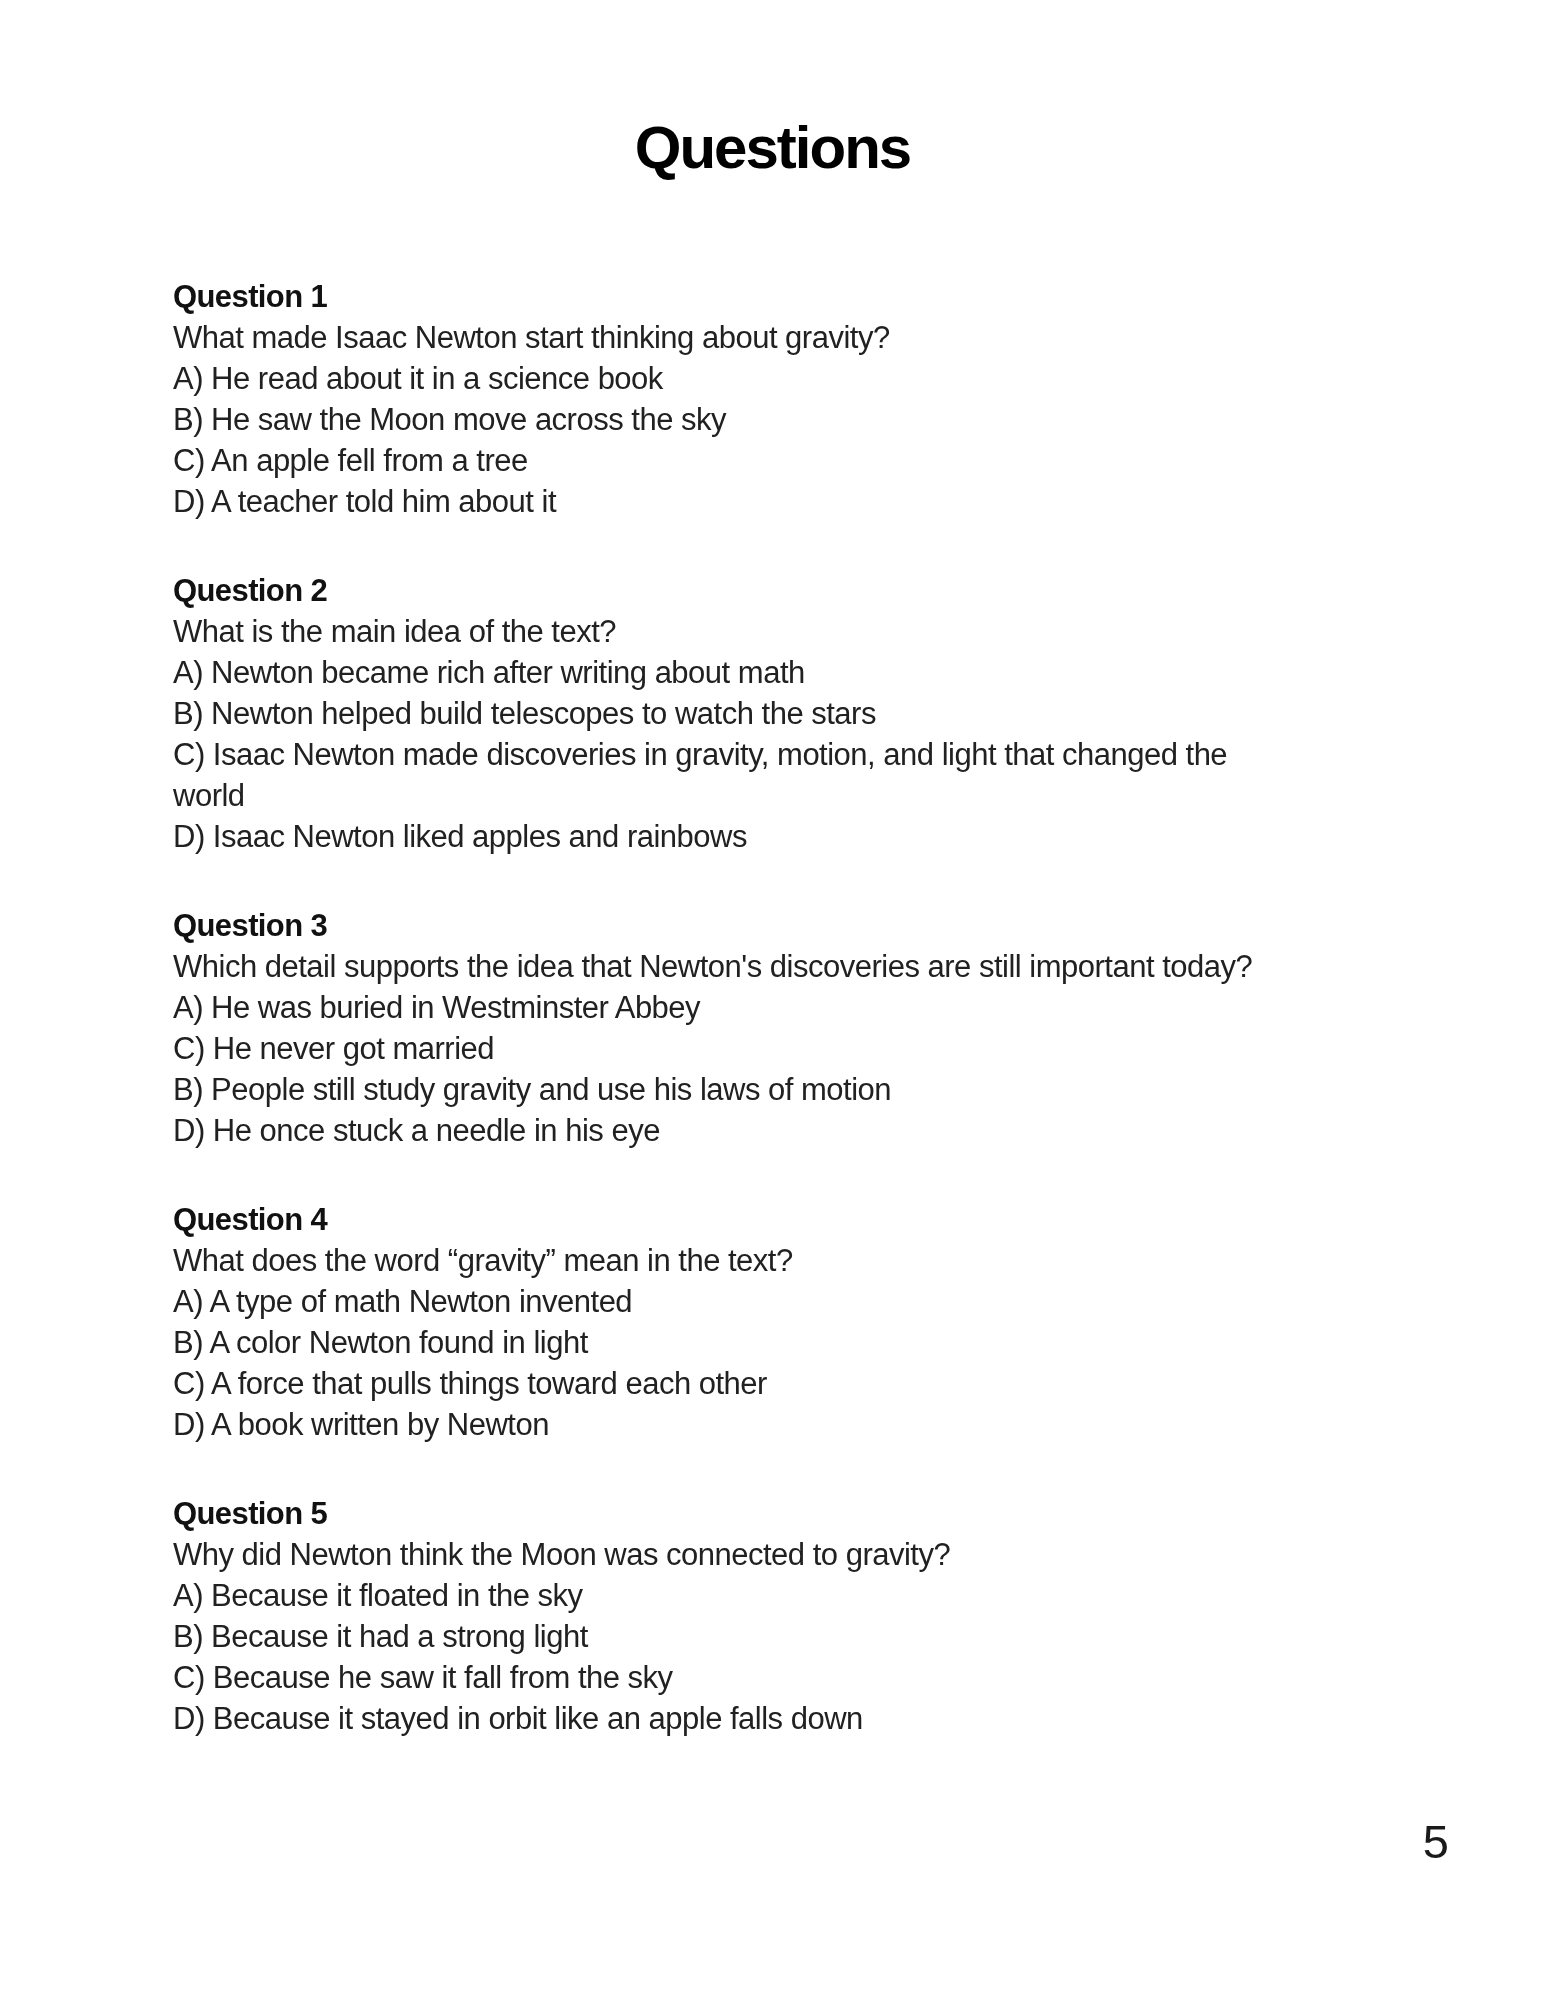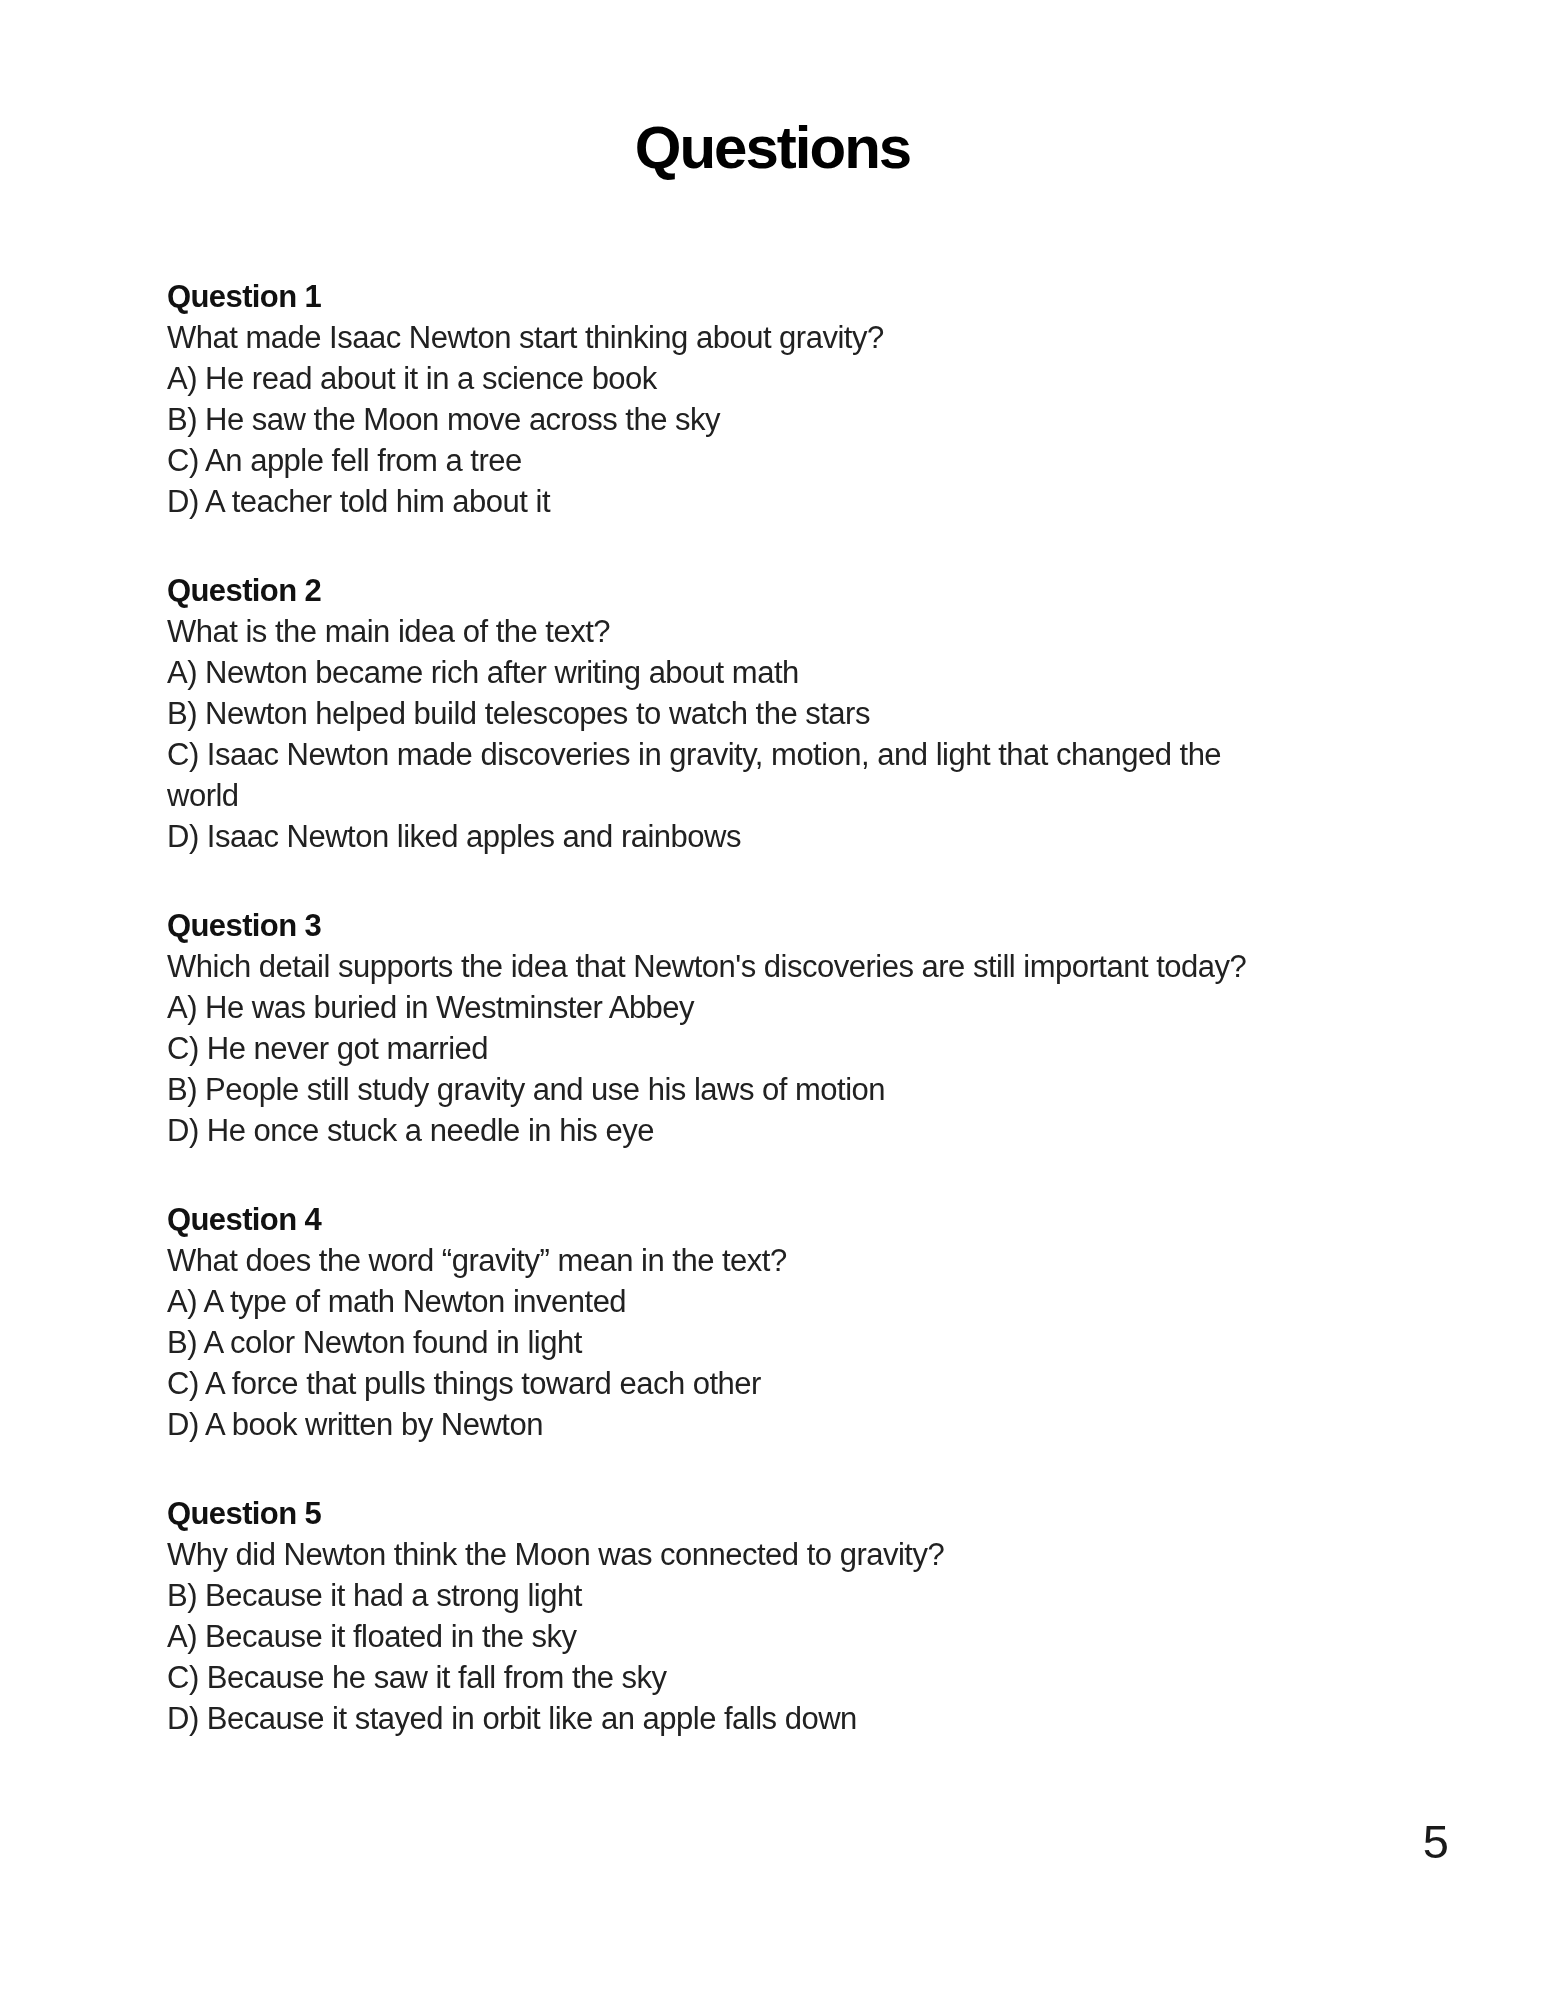--- a/index.html
+++ b/index.html
@@ -28,21 +28,21 @@
     letter-spacing: -2px;
     color: #000000;
   }
   .questions {
     position: absolute;
     top: 276px;
     left: 155px;
     width: 1290px;
   }
   .question-block {
-    margin: 0 0 48px 12px;
+    margin: 0 0 48px 18px;
   }
   .question-heading {
     font-size: 31px;
     line-height: 41px;
     font-weight: 700;
     letter-spacing: -0.6px;
     color: #111111;
   }
   .question-prompt,
   .question-option {
@@ -100,21 +100,21 @@
         <div class="question-heading">Question 4</div>
         <div class="question-prompt">What does the word “gravity” mean in the text?</div>
         <div class="question-option">A) A type of math Newton invented</div>
         <div class="question-option">B) A color Newton found in light</div>
         <div class="question-option">C) A force that pulls things toward each other</div>
         <div class="question-option">D) A book written by Newton</div>
       </div>
       <div class="question-block">
         <div class="question-heading">Question 5</div>
         <div class="question-prompt">Why did Newton think the Moon was connected to gravity?</div>
+        <div class="question-option">A) Because it floated in the sky</div>
         <div class="question-option">B) Because it had a strong light</div>
-        <div class="question-option">A) Because it floated in the sky</div>
         <div class="question-option">C) Because he saw it fall from the sky</div>
         <div class="question-option">D) Because it stayed in orbit like an apple falls down</div>
       </div>
     </div>
 
   <div class="page-number">5</div>
 </div>
 
 </body></html>

